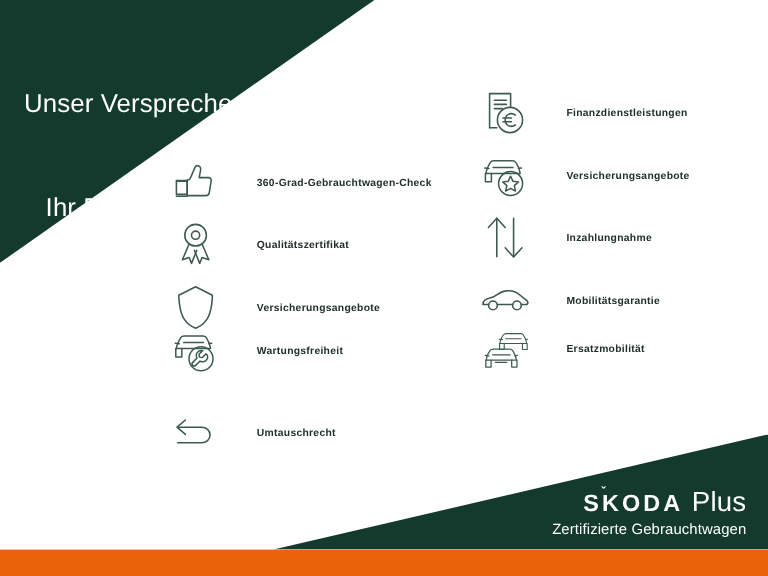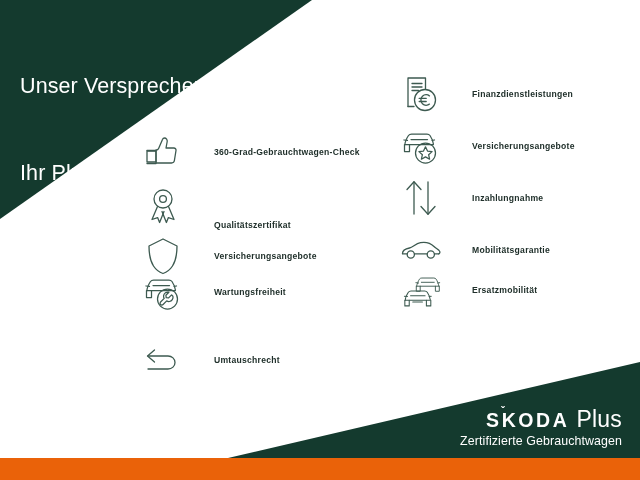--- a/index.html
+++ b/index.html
@@ -54,21 +54,21 @@
     left: 20px;
     top: 14px;
     color: #ffffff;
     font-size: 21.5px;
     line-height: 29px;
     font-weight: 300;
     letter-spacing: 0.1px;
     white-space: pre;
   }
   .headline .l1 { display: block; }
-  .headline .l2 { display: block; }
+  .headline .l2 { display: block; margin-left: 18px; }
 
   
   .col {
     position: absolute;
   }
   .col-left  { left: 140px; top: 126px; }
   .col-right { left: 398px; top: 68px; }
 
   .feature {
     position: absolute;
@@ -92,21 +92,21 @@
     margin-left: 28px;
     color: #20302b;
     font-size: 8.6px;
     font-weight: bold;
     letter-spacing: 0.25px;
     white-space: nowrap;
   }
 
   
   .lrow0 { top: 0px;   left: 0px; }
-  .lrow1 { top: 52px;  left: 0px; align-items: flex-end; }
+  .lrow1 { top: 52px;  left: 0px; }
   .lrow2 { top: 104px; left: 0px; }
   .lrow3 { top: 140px; left: 0px; }
   .lrow4 { top: 208px; left: 0px; }
 
   
   .rrow0 { top: 0px;   left: 0px; }
   .rrow1 { top: 52px;  left: 0px; }
   .rrow2 { top: 104px; left: 0px; }
   .rrow3 { top: 156px; left: 0px; }
   .rrow4 { top: 196px; left: 0px; justify-content: flex-end; }

